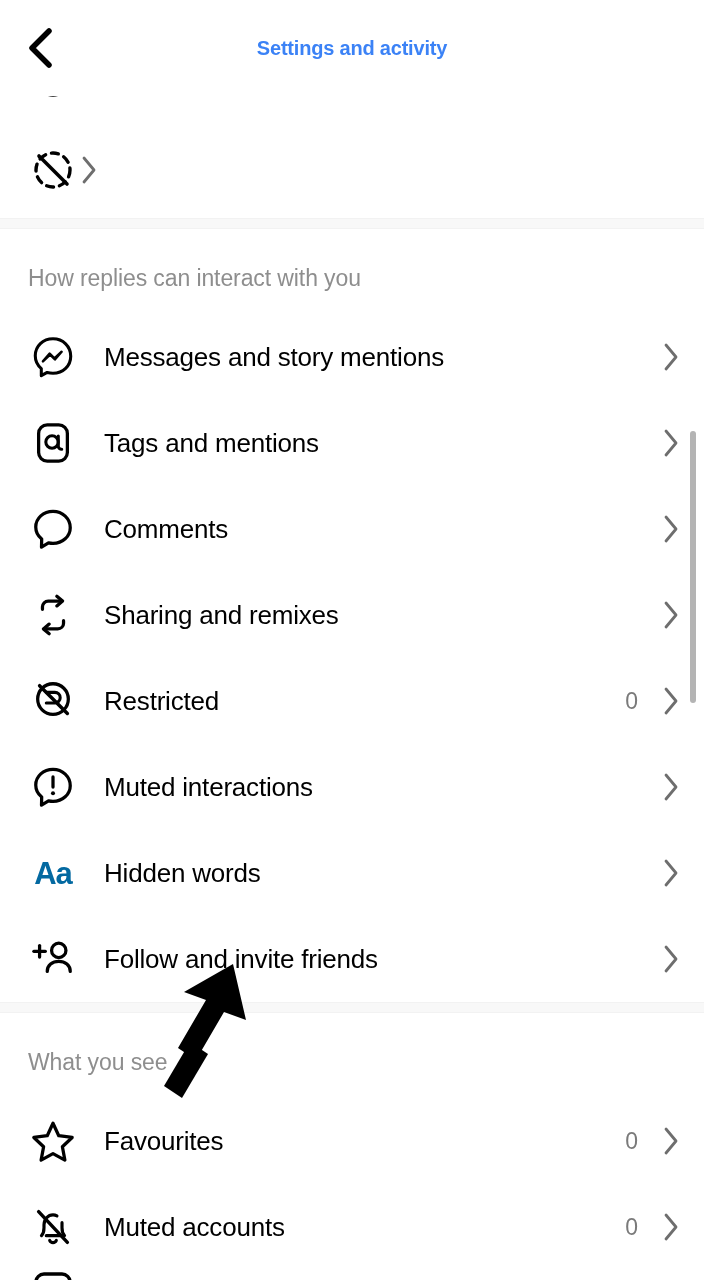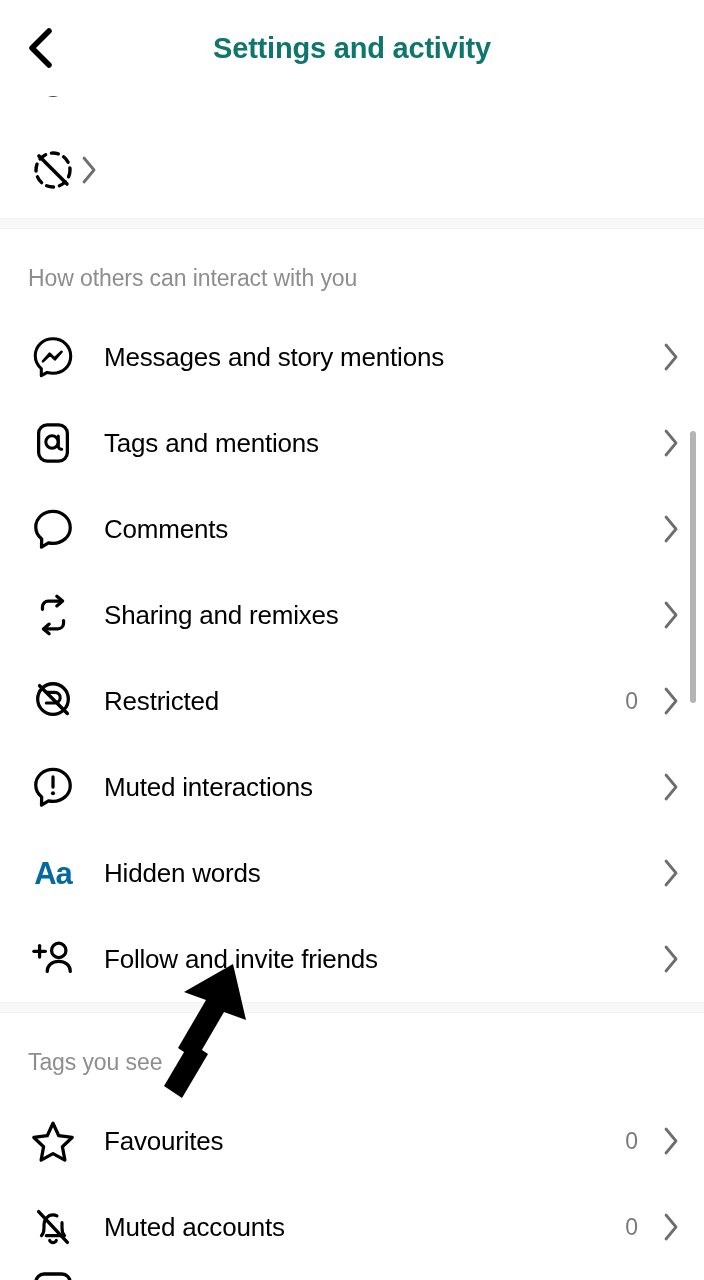--- a/index.html
+++ b/index.html
@@ -28,23 +28,23 @@
   }
   .back-btn {
     position:absolute;
     left:12px; top:50%;
     transform:translateY(-50%);
     width:56px; height:56px;
     display:flex; align-items:center; justify-content:center;
     cursor:pointer;
   }
   .header-title {
-    font-size:29px;
+    font-size:20px;
     font-weight:bold;
-    color:#0f766e;
+    color:#3b82f6;
     letter-spacing:-0.2px;
   }
 
   
   .list-body {
     position:relative;
     height:1184px;
     overflow:hidden;
     background:#ffffff;
   }
@@ -178,21 +178,21 @@
       </div>
       <div class="row-chevron">
         <svg width="18" height="30" viewBox="0 0 18 30" fill="none">
           <path d="M4 3 L14 15 L4 27" stroke="#6e6e6e" stroke-width="2.8" stroke-linecap="round" stroke-linejoin="round"></path>
         </svg>
       </div>
     </div>
 
     <div class="section-gap"></div>
 
-    <div class="section-title">How others can interact with you</div>
+    <div class="section-title">How replies can interact with you</div>
 
     <div class="row">
       <div class="row-icon">
         <svg width="46" height="46" viewBox="0 0 48 48" fill="none">
           <path d="M24 5C13.5 5 5.5 12.7 5.5 22.8c0 5.4 2.4 10.1 6.3 13.3v7.4l6.1-3.4c1.9.5 3.9.8 6.1.8 10.5 0 18.5-7.7 18.5-17.8S34.5 5 24 5Z" stroke="#000" stroke-width="3.2" stroke-linejoin="round"></path>
           <path d="M13.5 28.5 L20.5 20.5 L25.5 25.5 L33 18.5 L26 26.5 L21 21.5 L13.5 28.5 Z" fill="#000" stroke="#000" stroke-width="2.6" stroke-linejoin="round"></path>
         </svg>
       </div>
       <div class="row-label">Messages and story mentions</div>
       <div class="row-chevron">
@@ -306,21 +306,21 @@
       <div class="row-label">Follow and invite friends</div>
       <div class="row-chevron">
         <svg width="18" height="30" viewBox="0 0 18 30" fill="none">
           <path d="M4 3 L14 15 L4 27" stroke="#6e6e6e" stroke-width="2.8" stroke-linecap="round" stroke-linejoin="round"></path>
         </svg>
       </div>
     </div>
 
     <div class="section-gap"></div>
 
-    <div class="section-title">Tags you see</div>
+    <div class="section-title">What you see</div>
 
     <div class="row">
       <div class="row-icon">
         <svg width="46" height="46" viewBox="0 0 48 48" fill="none">
           <path d="M24 5.5 L30 18.5 L44 20.3 L33.8 30 L36.4 44 L24 37.2 L11.6 44 L14.2 30 L4 20.3 L18 18.5 Z" stroke="#000" stroke-width="3.4" stroke-linejoin="round"></path>
         </svg>
       </div>
       <div class="row-label">Favourites</div>
       <div class="row-count">0</div>
       <div class="row-chevron">

